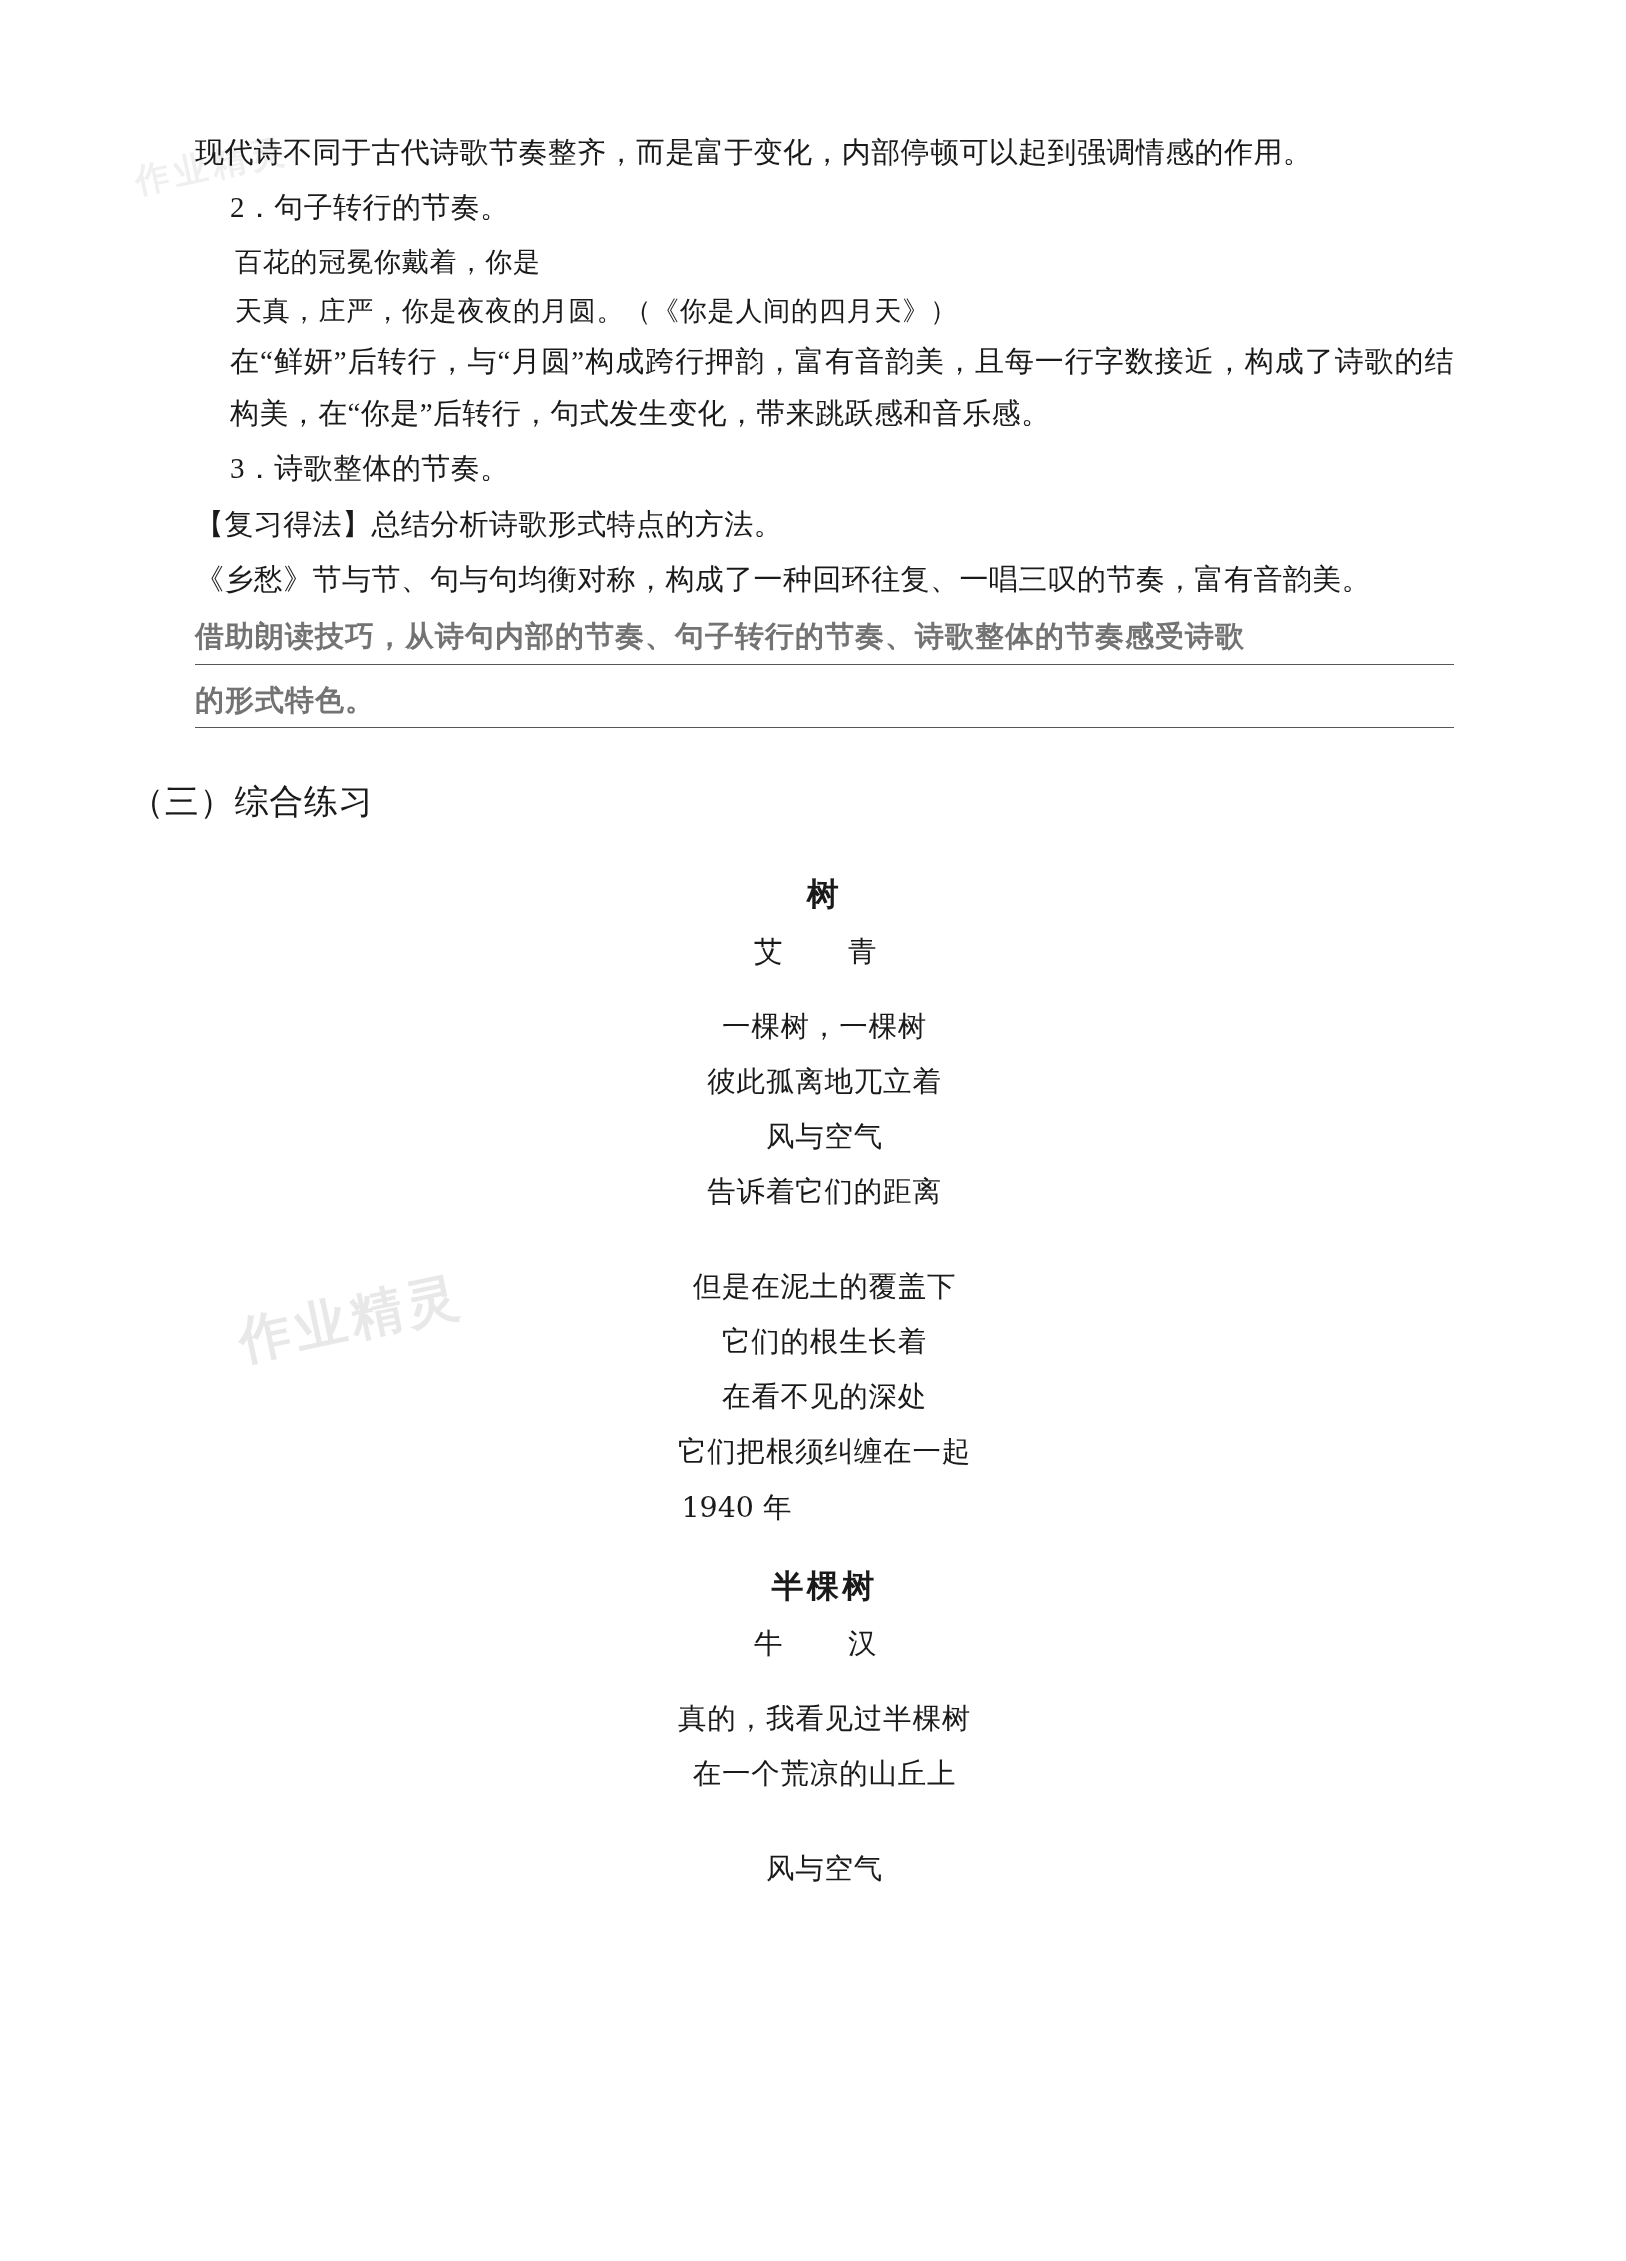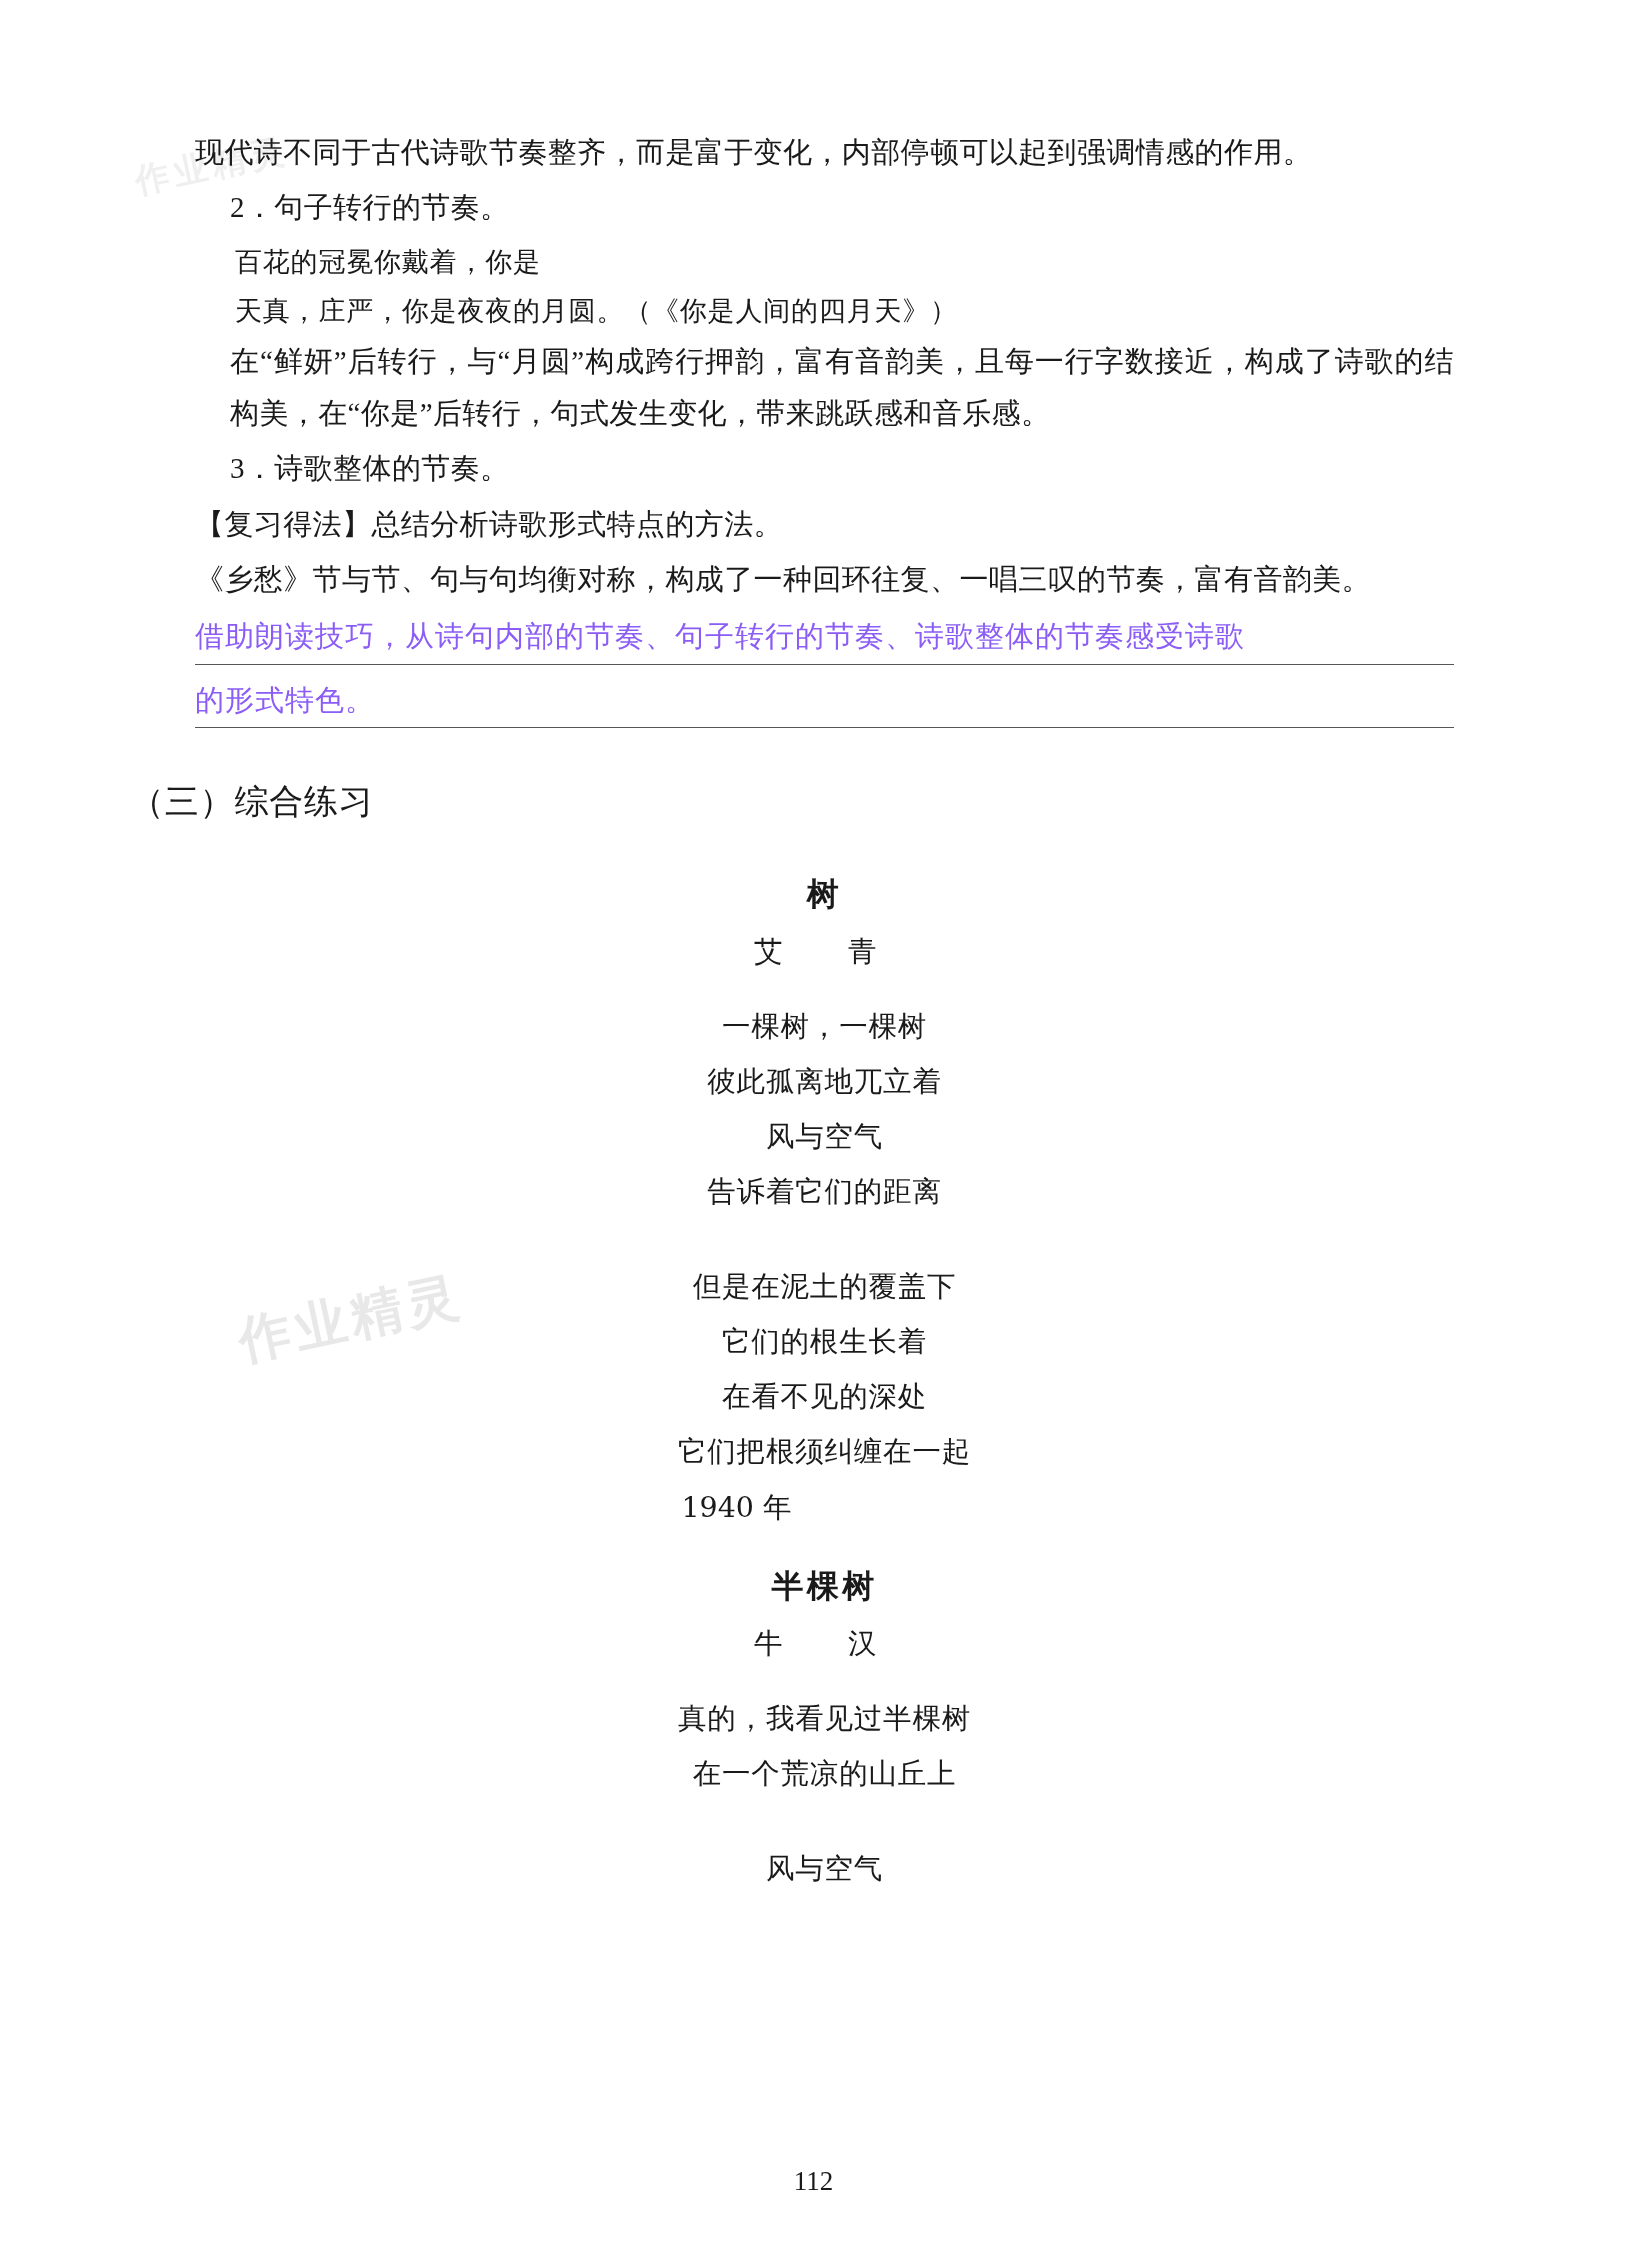--- a/index.html
+++ b/index.html
@@ -49,28 +49,29 @@
     font-family: "DejaVu Serif", "Liberation Serif", serif;
     letter-spacing: 0.8px;
   }
 
   
   .answer-block {
     margin-top: 8.4px;
     margin-bottom: 8.4px;
   }
   .answer-line {
-    color: #8b5cf6;
+    color: #737373;
     font-size: 29px;
     line-height: 47px;
     border-bottom: 1.3px solid #555;
     padding-bottom: 3.4px;
     margin-bottom: 11.8px;
     letter-spacing: 1px;
     font-family: "Liberation Sans", sans-serif;
+    font-weight: bold;
   }
 
   
   .section-heading {
     font-size: 34px;
     line-height: 59px;
     margin-top: 44px;
     margin-left: -65px;
     letter-spacing: 0.8px;
     font-weight: normal;
@@ -195,15 +196,14 @@
       <div class="poem-body">
         <div class="poem-line">真的，我看见过半棵树</div>
         <div class="poem-line">在一个荒凉的山丘上</div>
         <div class="stanza-gap"></div>
         <div class="poem-line">风与空气</div>
       </div>
     </div>
 
   </div>
 
-  <div class="footer">112</div>
 </div>
 
 
 </body></html>

